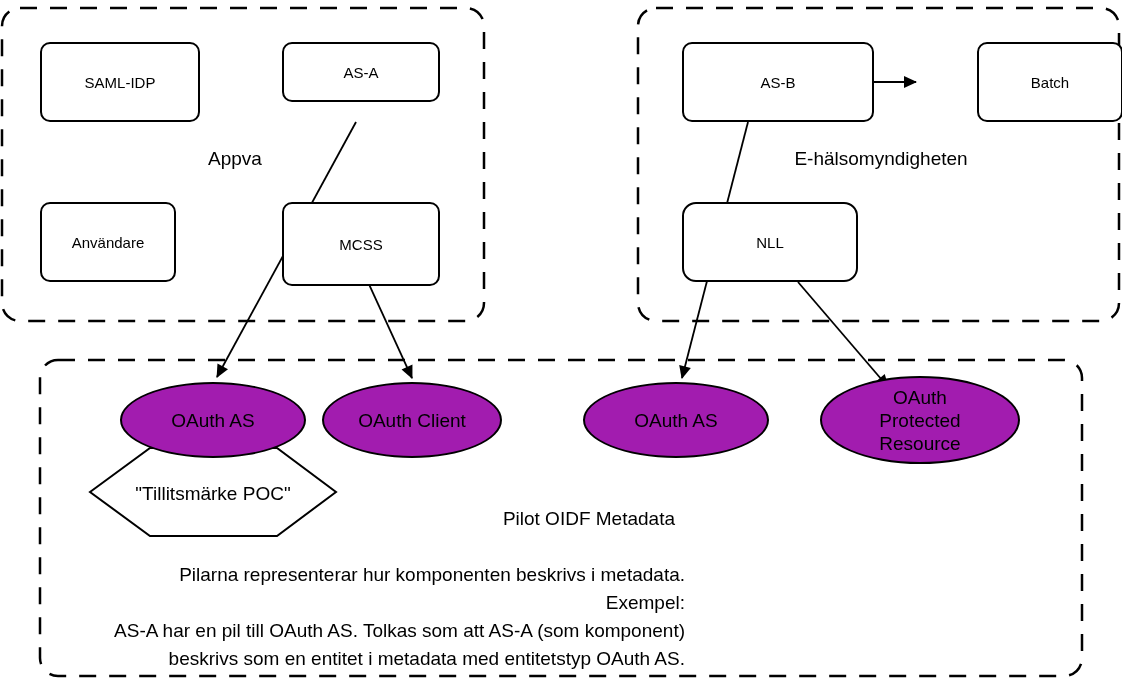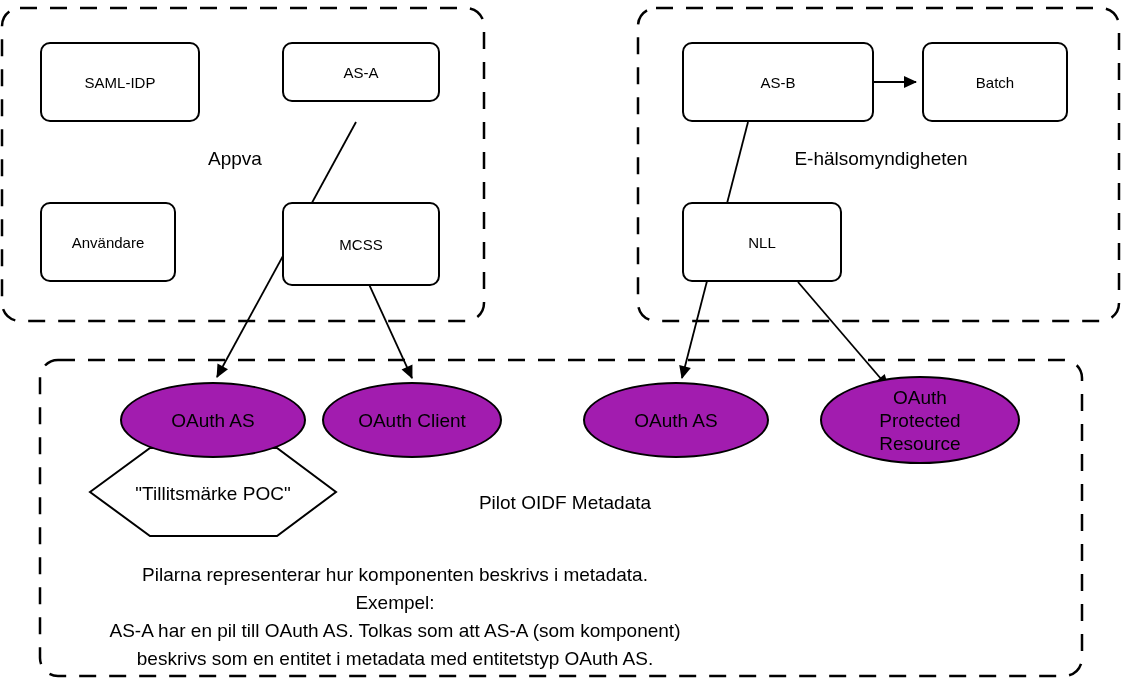--- a/index.html
+++ b/index.html
@@ -40,21 +40,21 @@
   }
   .hexlabel{
     position:absolute;
     font-size:19px;
     text-align:center;
   }
   .note{
     position:absolute;
     font-size:19px;
     line-height:28px;
-    text-align:center;
+    text-align:right;
     white-space:pre-line;
   }
   .wrap-narrow{display:inline-block;width:112px;}
 </style>
 </head>
 <body>
 
 <div id="canvas">
 
   <svg id="wires" viewBox="0 0 1122 682" xmlns="http://www.w3.org/2000/svg">
@@ -77,32 +77,32 @@
     <line x1="798" y1="282" x2="888" y2="387" stroke="#000" stroke-width="1.8" marker-end="url(#arrow)"></line>
   </svg>
 
   <div class="node" style="left:40px;top:42px;width:160px;height:80px;">SAML-IDP</div>
   <div class="node" style="left:282px;top:42px;width:158px;height:60px;">AS-A</div>
   <div class="grouplabel" style="left:160px;top:148px;width:150px;">Appva</div>
   <div class="node" style="left:40px;top:202px;width:136px;height:80px;">Användare</div>
   <div class="node" style="left:282px;top:202px;width:158px;height:84px;">MCSS</div>
 
   <div class="node" style="left:682px;top:42px;width:192px;height:80px;">AS-B</div>
-  <div class="node" style="left:922px;top:42px;width:146px;height:80px;">Batch</div>
+  <div class="node" style="left:977px;top:42px;width:146px;height:80px;">Batch</div>
   <div class="grouplabel" style="left:766px;top:148px;width:230px;">E-hälsomyndigheten</div>
-  <div class="node" style="left:682px;top:202px;width:160px;height:80px;">NLL</div>
+  <div class="node" style="left:682px;top:202px;width:176px;height:80px;border-radius:14px;">NLL</div>
 
   <div class="ellipse" style="left:120px;top:382px;width:186px;height:76px;">OAuth AS</div>
   <div class="ellipse" style="left:322px;top:382px;width:180px;height:76px;text-align:center;">OAuth Client</div>
   <div class="ellipse" style="left:583px;top:382px;width:186px;height:76px;">OAuth AS</div>
   <div class="ellipse" style="left:820px;top:376px;width:200px;height:88px;">
     <span class="wrap-narrow">OAuth Protected Resource</span>
   </div>
 
   <div class="hexlabel" style="left:93px;top:483px;width:240px;">"Tillitsmärke POC"</div>
 
-  <div class="grouplabel" style="left:455px;top:492px;width:220px;">Pilot OIDF Metadata</div>
+  <div class="grouplabel" style="left:455px;top:508px;width:220px;text-align:right;">Pilot OIDF Metadata</div>
 
   <div class="note" style="left:105px;top:561px;width:580px;">Pilarna representerar hur komponenten beskrivs i metadata. Exempel:
 AS-A har en pil till OAuth AS. Tolkas som att AS-A (som komponent)
 beskrivs som en entitet i metadata med entitetstyp OAuth AS.</div>
 
 </div>
 
 </body></html>

